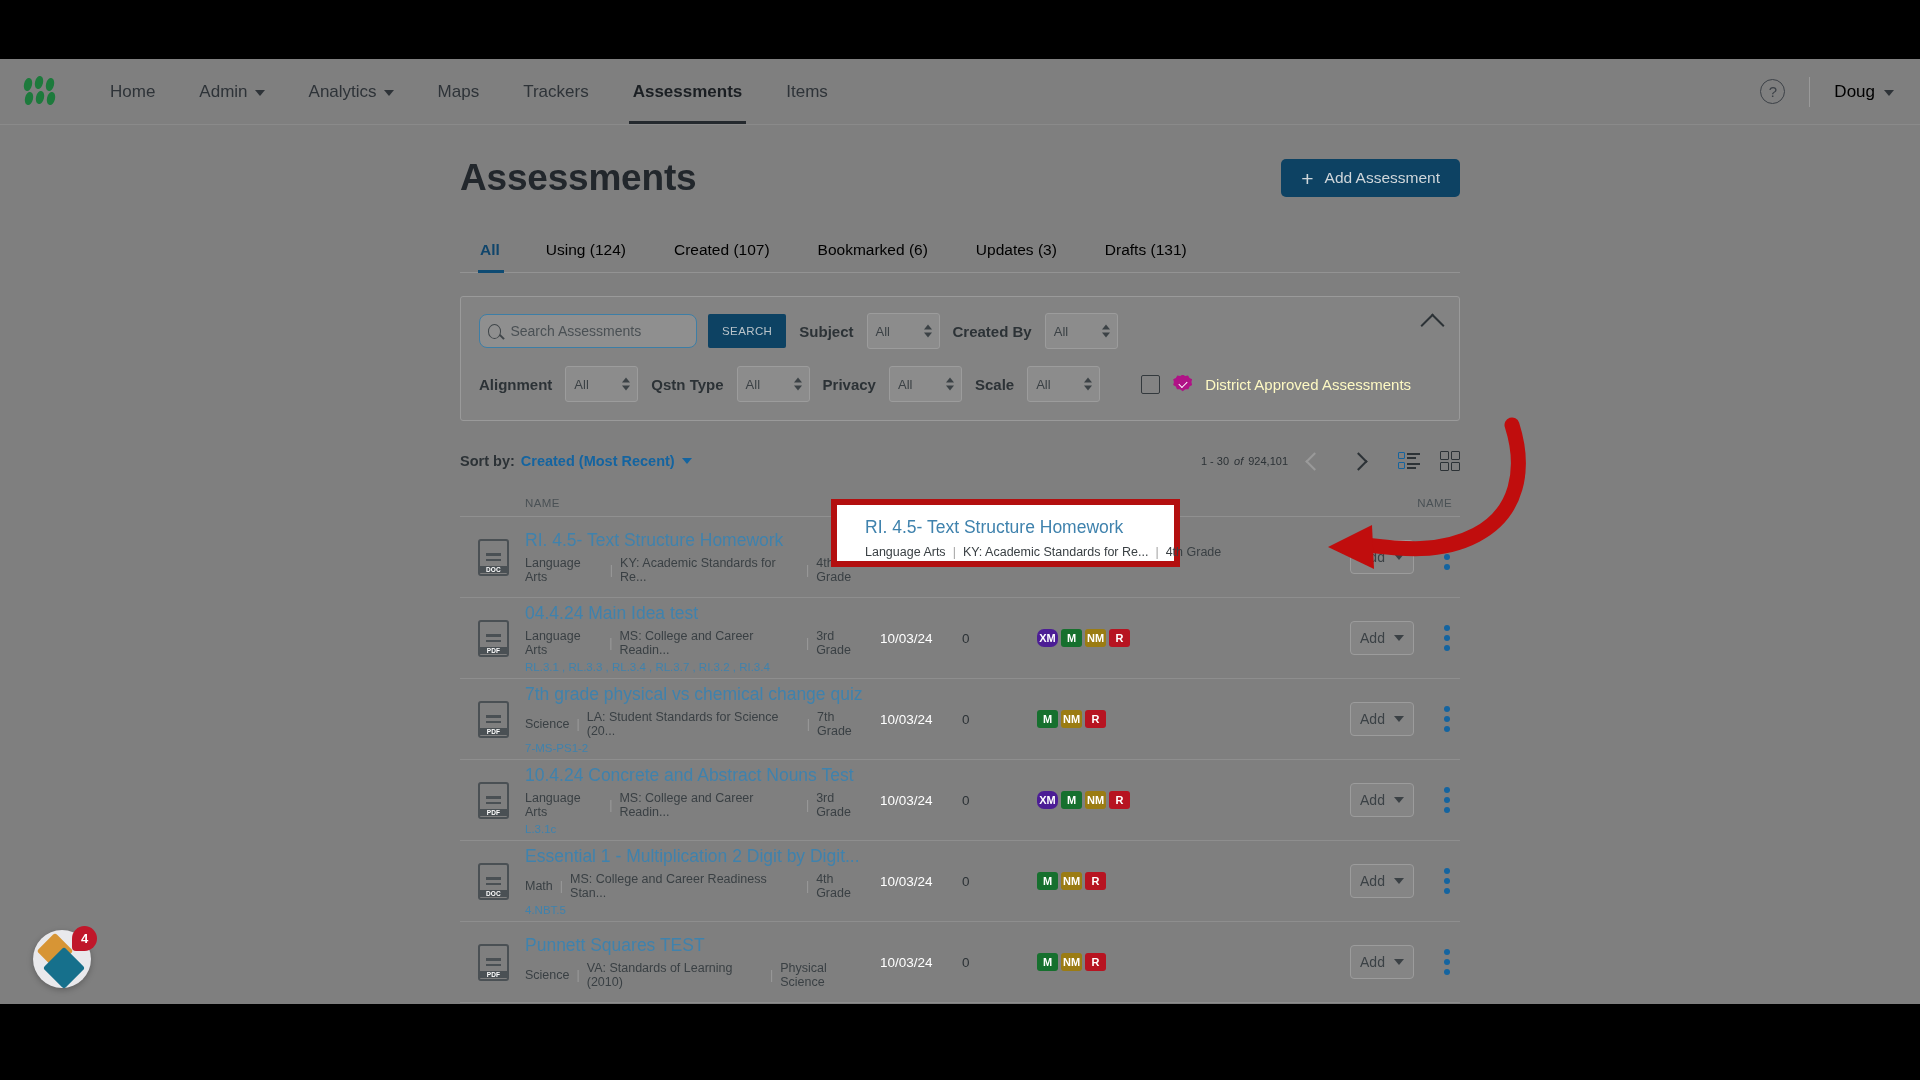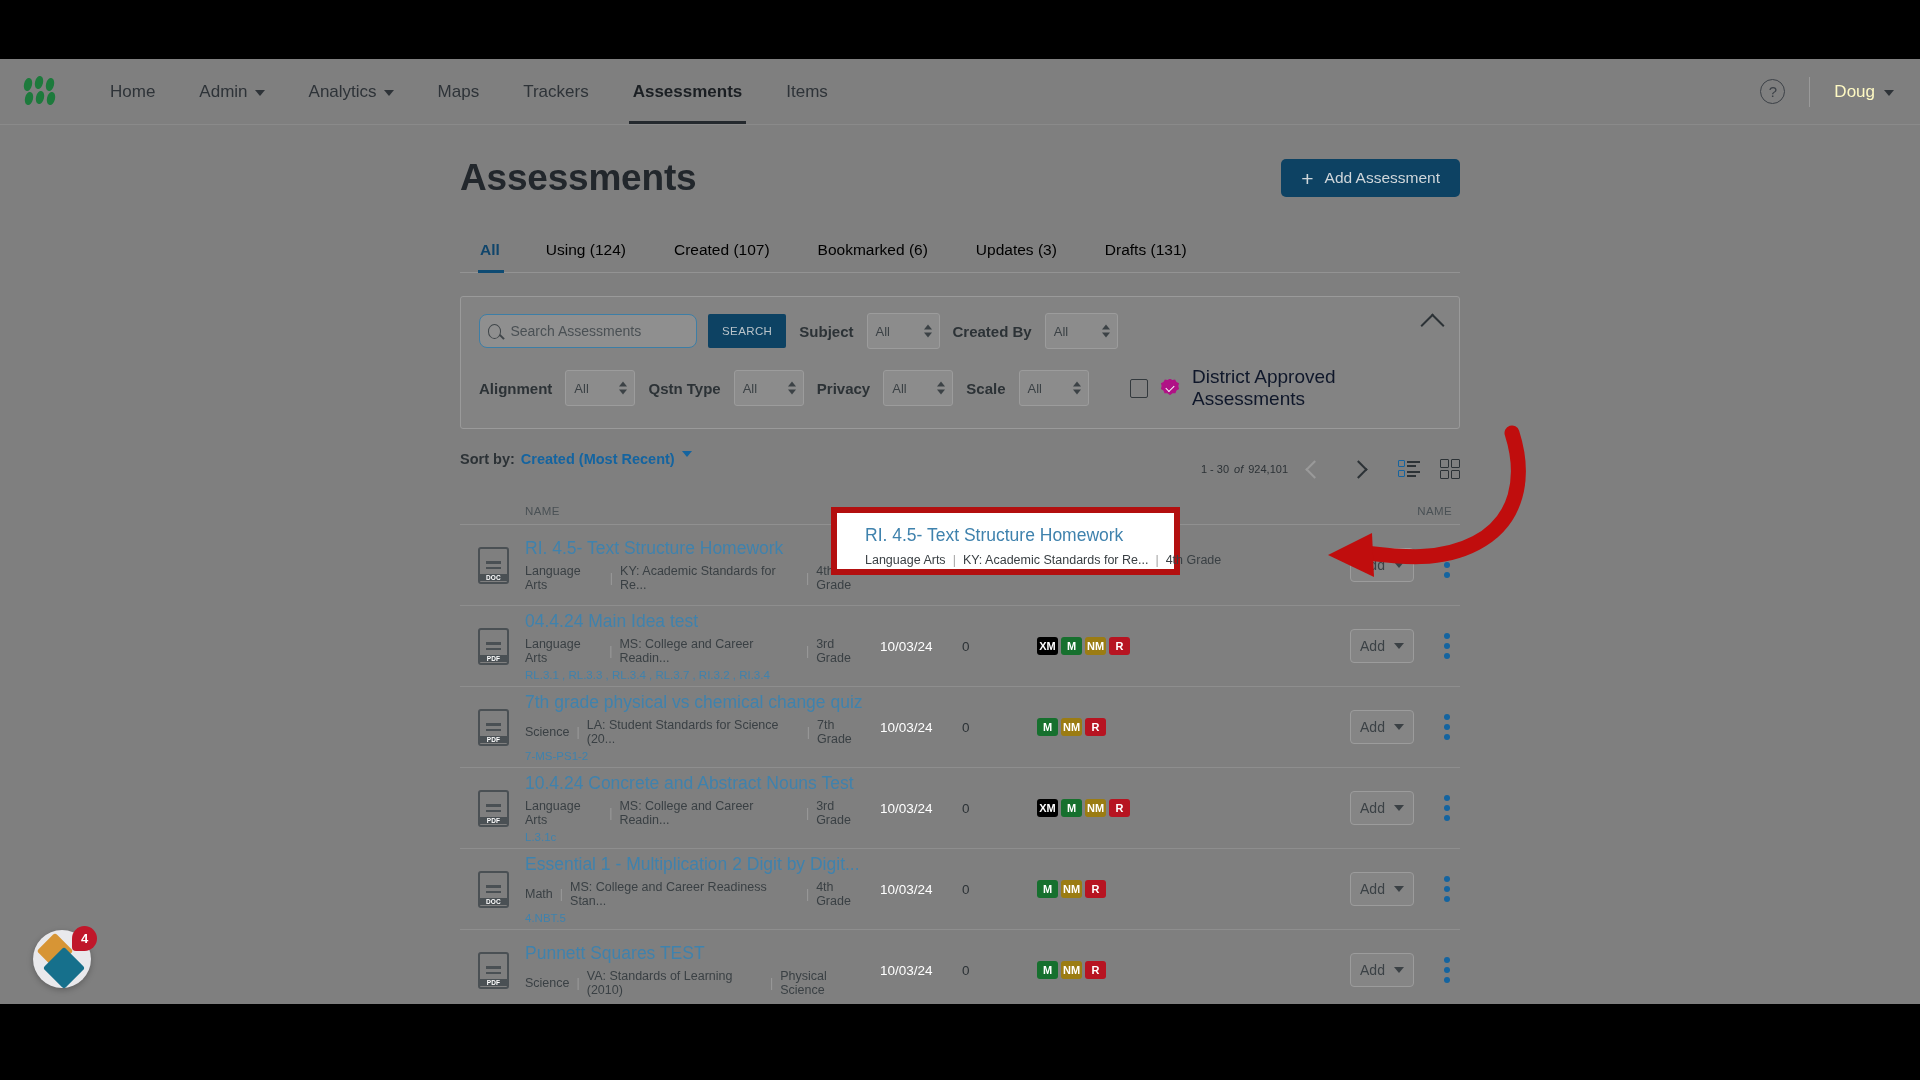--- a/index.html
+++ b/index.html
@@ -48,21 +48,21 @@
     width:0;height:0;border-left:5px solid transparent;border-right:5px solid transparent;
     border-top:6px solid #2e3338;display:inline-block;margin-top:2px;
   }
   .nav-right{margin-left:auto;display:flex;align-items:center;gap:0;padding-right:26px;}
   .help-icon{
     width:23px;height:23px;border-radius:50%;border:1.6px solid #3c4147;
     color:#3c4147;font-size:15px;display:flex;align-items:center;justify-content:center;
     cursor:pointer;
   }
   .nav-sep{width:1px;height:30px;background:#9a9a9a;margin:0 24px;}
-  .username{color:#fef9c3;font-size:17px;display:flex;align-items:center;gap:9px;cursor:pointer;}
+  .username{color:#000000;font-size:17px;display:flex;align-items:center;gap:9px;cursor:pointer;}
 
   
   .page{width:1000px;margin:0 auto;position:relative;padding-top:32px;}
 
   .pagehead{display:flex;align-items:center;justify-content:space-between;}
   .pagetitle{font-size:37px;font-weight:bold;color:#22272c;letter-spacing:-0.2px;}
   .btn-primary{
     background:#0d4263;color:#cfd6da;border:none;border-radius:5px;
     padding:0 20px;height:38px;font-size:15.5px;display:flex;align-items:center;gap:11px;cursor:pointer;
   }
@@ -112,28 +112,28 @@
   .spin b.dn{border-top:5px solid #3c4246;}
   .checkbox{
     width:17px;height:17px;border:1.6px solid #33393d;border-radius:2px;background:transparent;cursor:pointer;
   }
   .badge-approved{
     width:19px;height:19px;background:#b01286;position:relative;
     clip-path:polygon(50% 0%,63% 8%,78% 5%,86% 18%,100% 25%,96% 40%,100% 55%,86% 63%,80% 78%,64% 77%,50% 88%,36% 77%,20% 78%,14% 63%,0% 55%,4% 40%,0% 25%,14% 18%,22% 5%,37% 8%);
     display:flex;align-items:center;justify-content:center;
   }
   .badge-approved::after{content:"";width:7px;height:4px;border-left:1.8px solid #fff;border-bottom:1.8px solid #fff;transform:rotate(-45deg);margin-top:-2px;}
-  .approve-text{font-size:19px;color:#0f172a;}
+  .approve-text{font-size:15px;color:#fef9c3;}
   .collapse-chevron{
     position:absolute;right:18px;top:20px;width:15px;height:15px;cursor:pointer;
     border-left:2.2px solid #2c3236;border-top:2.2px solid #2c3236;transform:rotate(45deg);
   }
 
   
-  .sortrow{display:flex;margin-top:22px;}
+  .sortrow{display:flex;align-items:center;margin-top:22px;}
   .sortlabel{font-size:14.5px;color:#2c3236;font-weight:bold;}
   .sortval{font-size:14.5px;color:#1464a0;font-weight:bold;margin-left:6px;cursor:pointer;}
   .sort-caret{width:0;height:0;border-left:5px solid transparent;border-right:5px solid transparent;border-top:6px solid #1464a0;margin-left:7px;}
   .pagination{margin-left:auto;display:flex;align-items:center;gap:0;}
   .pagecount{font-size:11px;color:#2c3236;}
   .arrow{width:36px;height:36px;display:flex;align-items:center;justify-content:center;cursor:pointer;margin-left:8px;}
   .arrow span{display:block;width:11px;height:11px;border-right:2.4px solid #2c3236;border-top:2.4px solid #2c3236;}
   .arrow.prev span{transform:rotate(-135deg);border-color:#9a9a9a;}
   .arrow.next span{transform:rotate(45deg);}
   .viewtoggle{display:flex;gap:20px;margin-left:22px;}
@@ -169,21 +169,21 @@
   .rowmeta b{font-weight:normal;}
   .rowmeta .sep{color:#9a9a9a;}
   .rowstd{font-size:11.5px;color:#3f82ad;margin-top:4px;cursor:pointer;}
   .rowcreated{width:82px;font-size:13.5px;color:#ffffff;}
   .rowused{width:75px;font-size:13.5px;color:#2c3236;}
   .rowmastery{width:270px;display:flex;gap:3px;}
   .ml{
     width:21px;height:18px;border-radius:3px;color:#fff;font-size:11px;font-weight:bold;
     display:flex;align-items:center;justify-content:center;
   }
-  .ml.xm{background:#000000;}
+  .ml.xm{background:#4c1d95;border-radius:7px;}
   .ml.m{background:#16702e;}
   .ml.nm{background:#9b7c13;}
   .ml.r{background:#b71421;}
   .rowactions{margin-left:auto;display:flex;align-items:center;gap:26px;padding-right:6px;}
   .addbtn{
     width:62px;height:32px;border:1px solid #9c9c9c;border-radius:4px;background:rgba(255,255,255,0.05);
     display:flex;align-items:center;justify-content:center;gap:9px;font-size:14px;color:#3b4145;cursor:pointer;
   }
   .addbtn .caret2{width:0;height:0;border-left:5px solid transparent;border-right:5px solid transparent;border-top:6px solid #3b4145;}
   .kebab{display:flex;flex-direction:column;gap:4px;cursor:pointer;padding:4px;}

